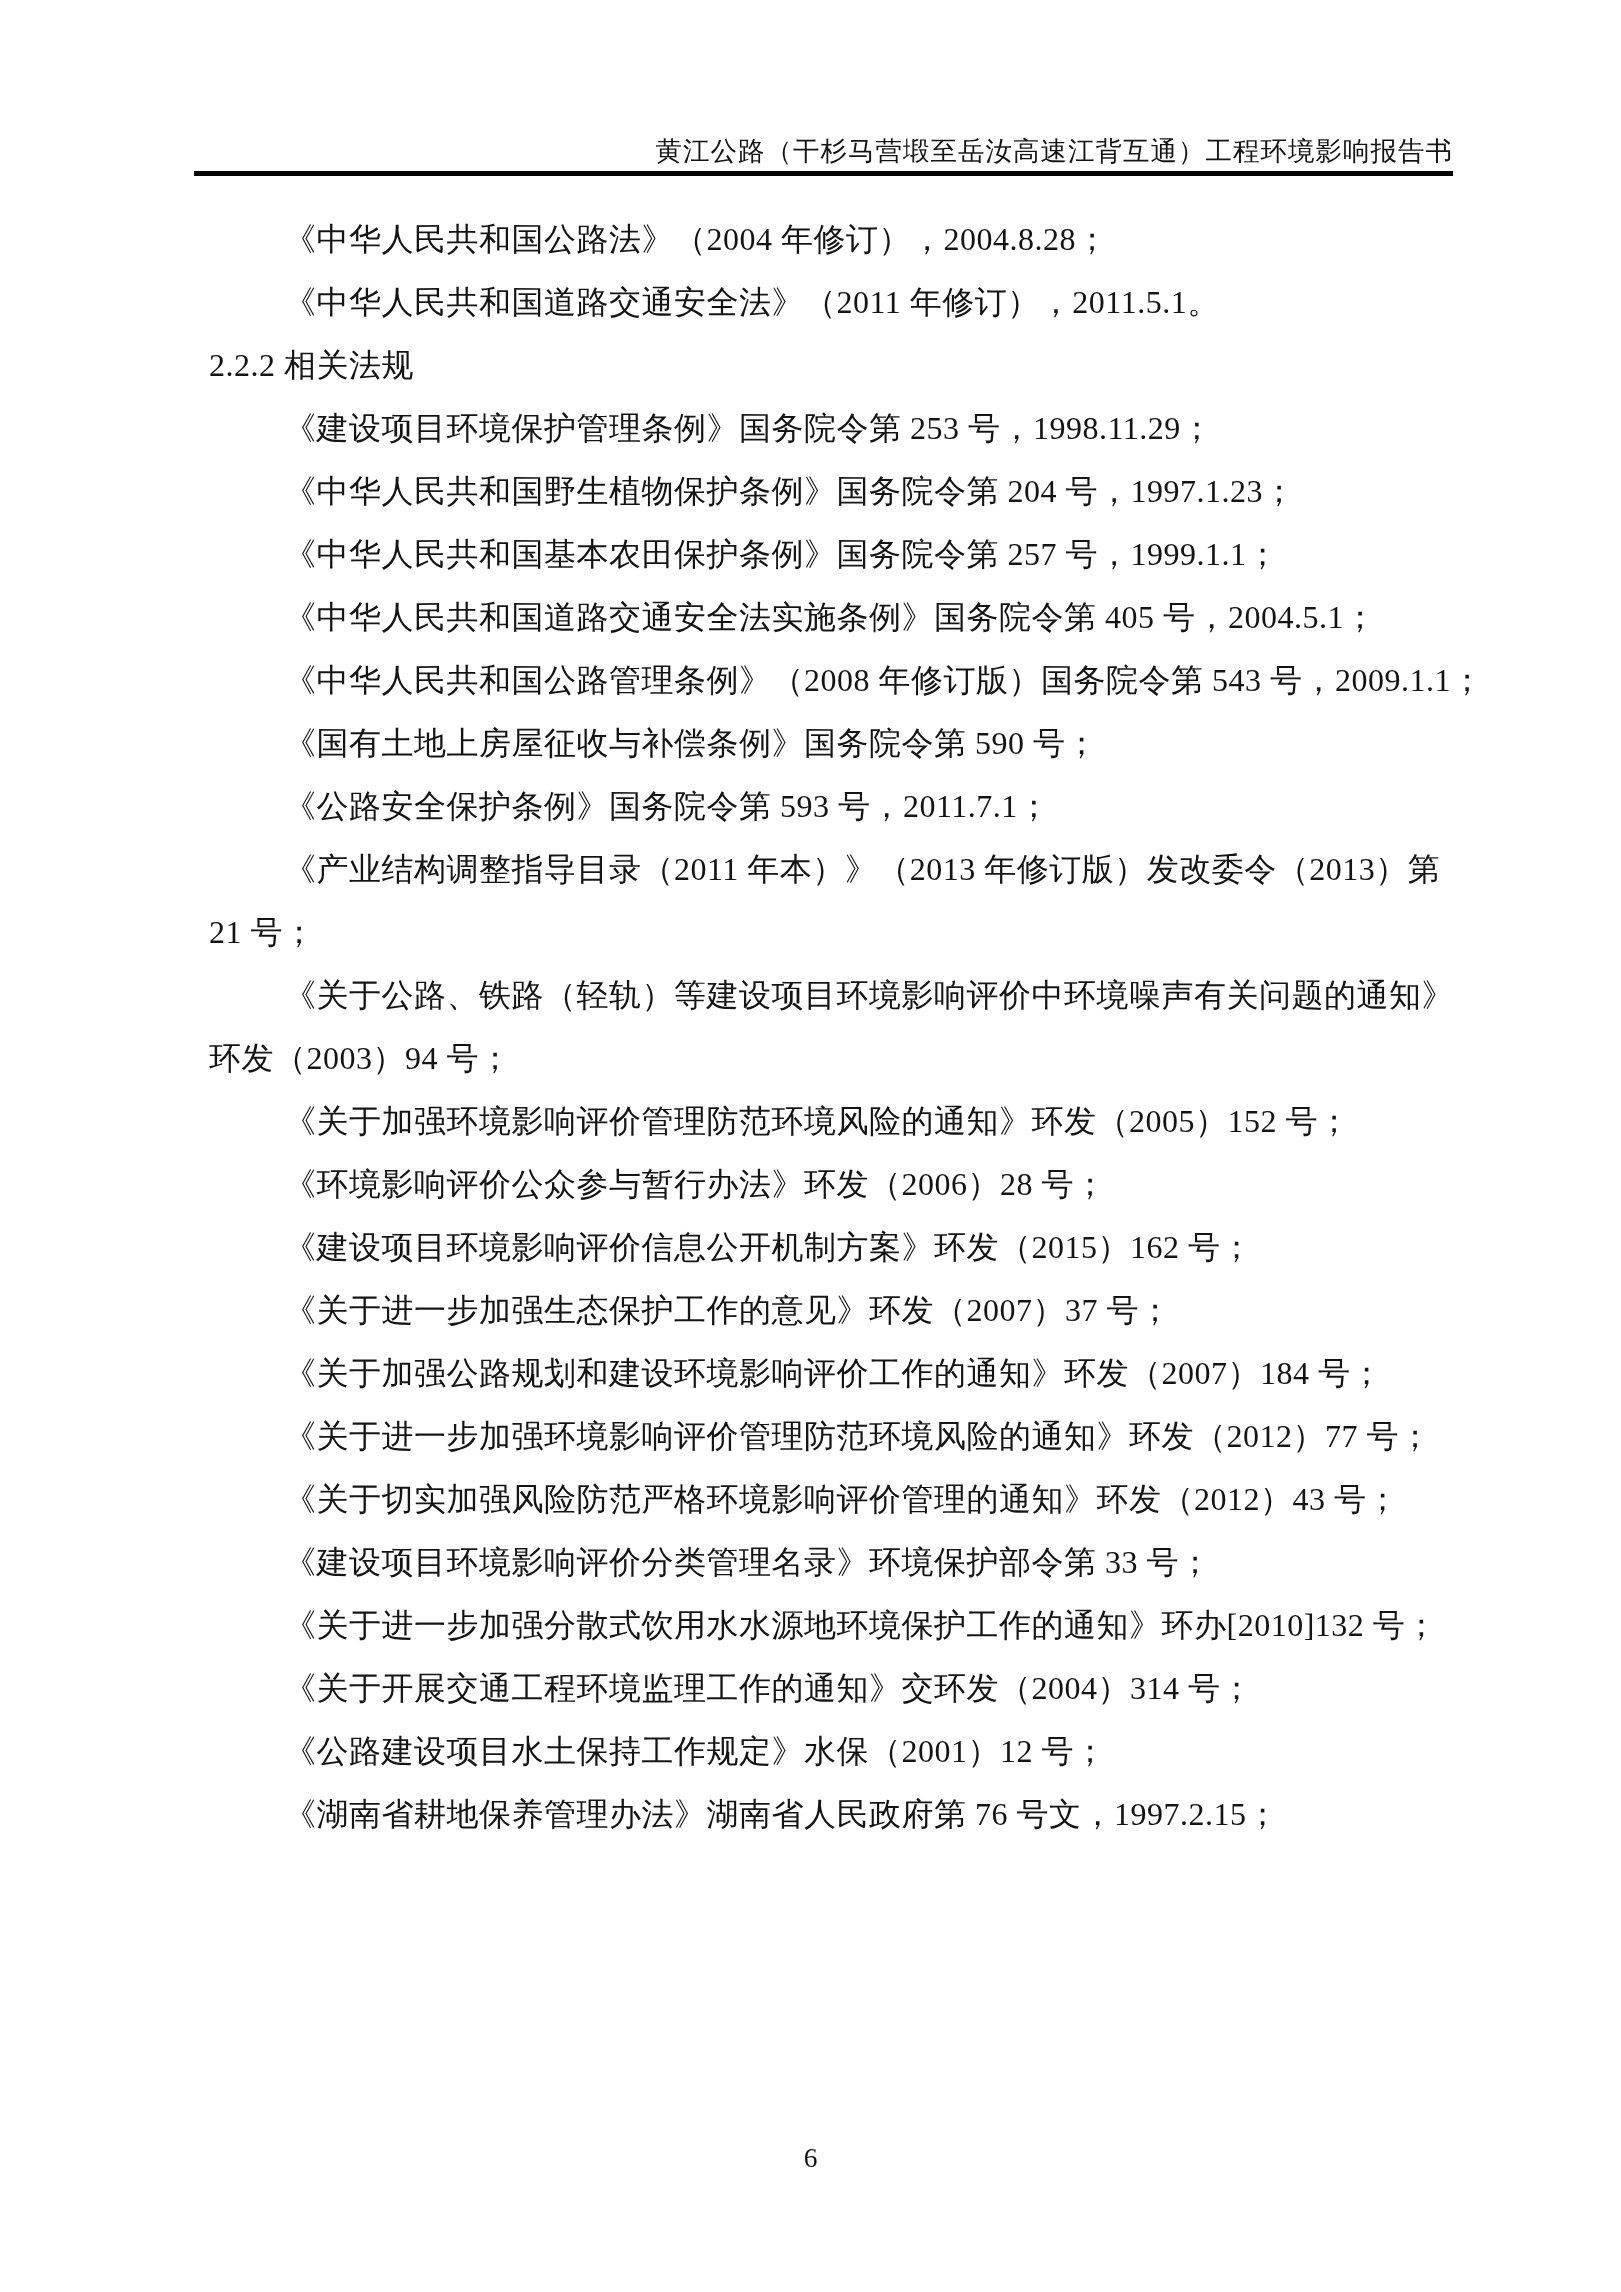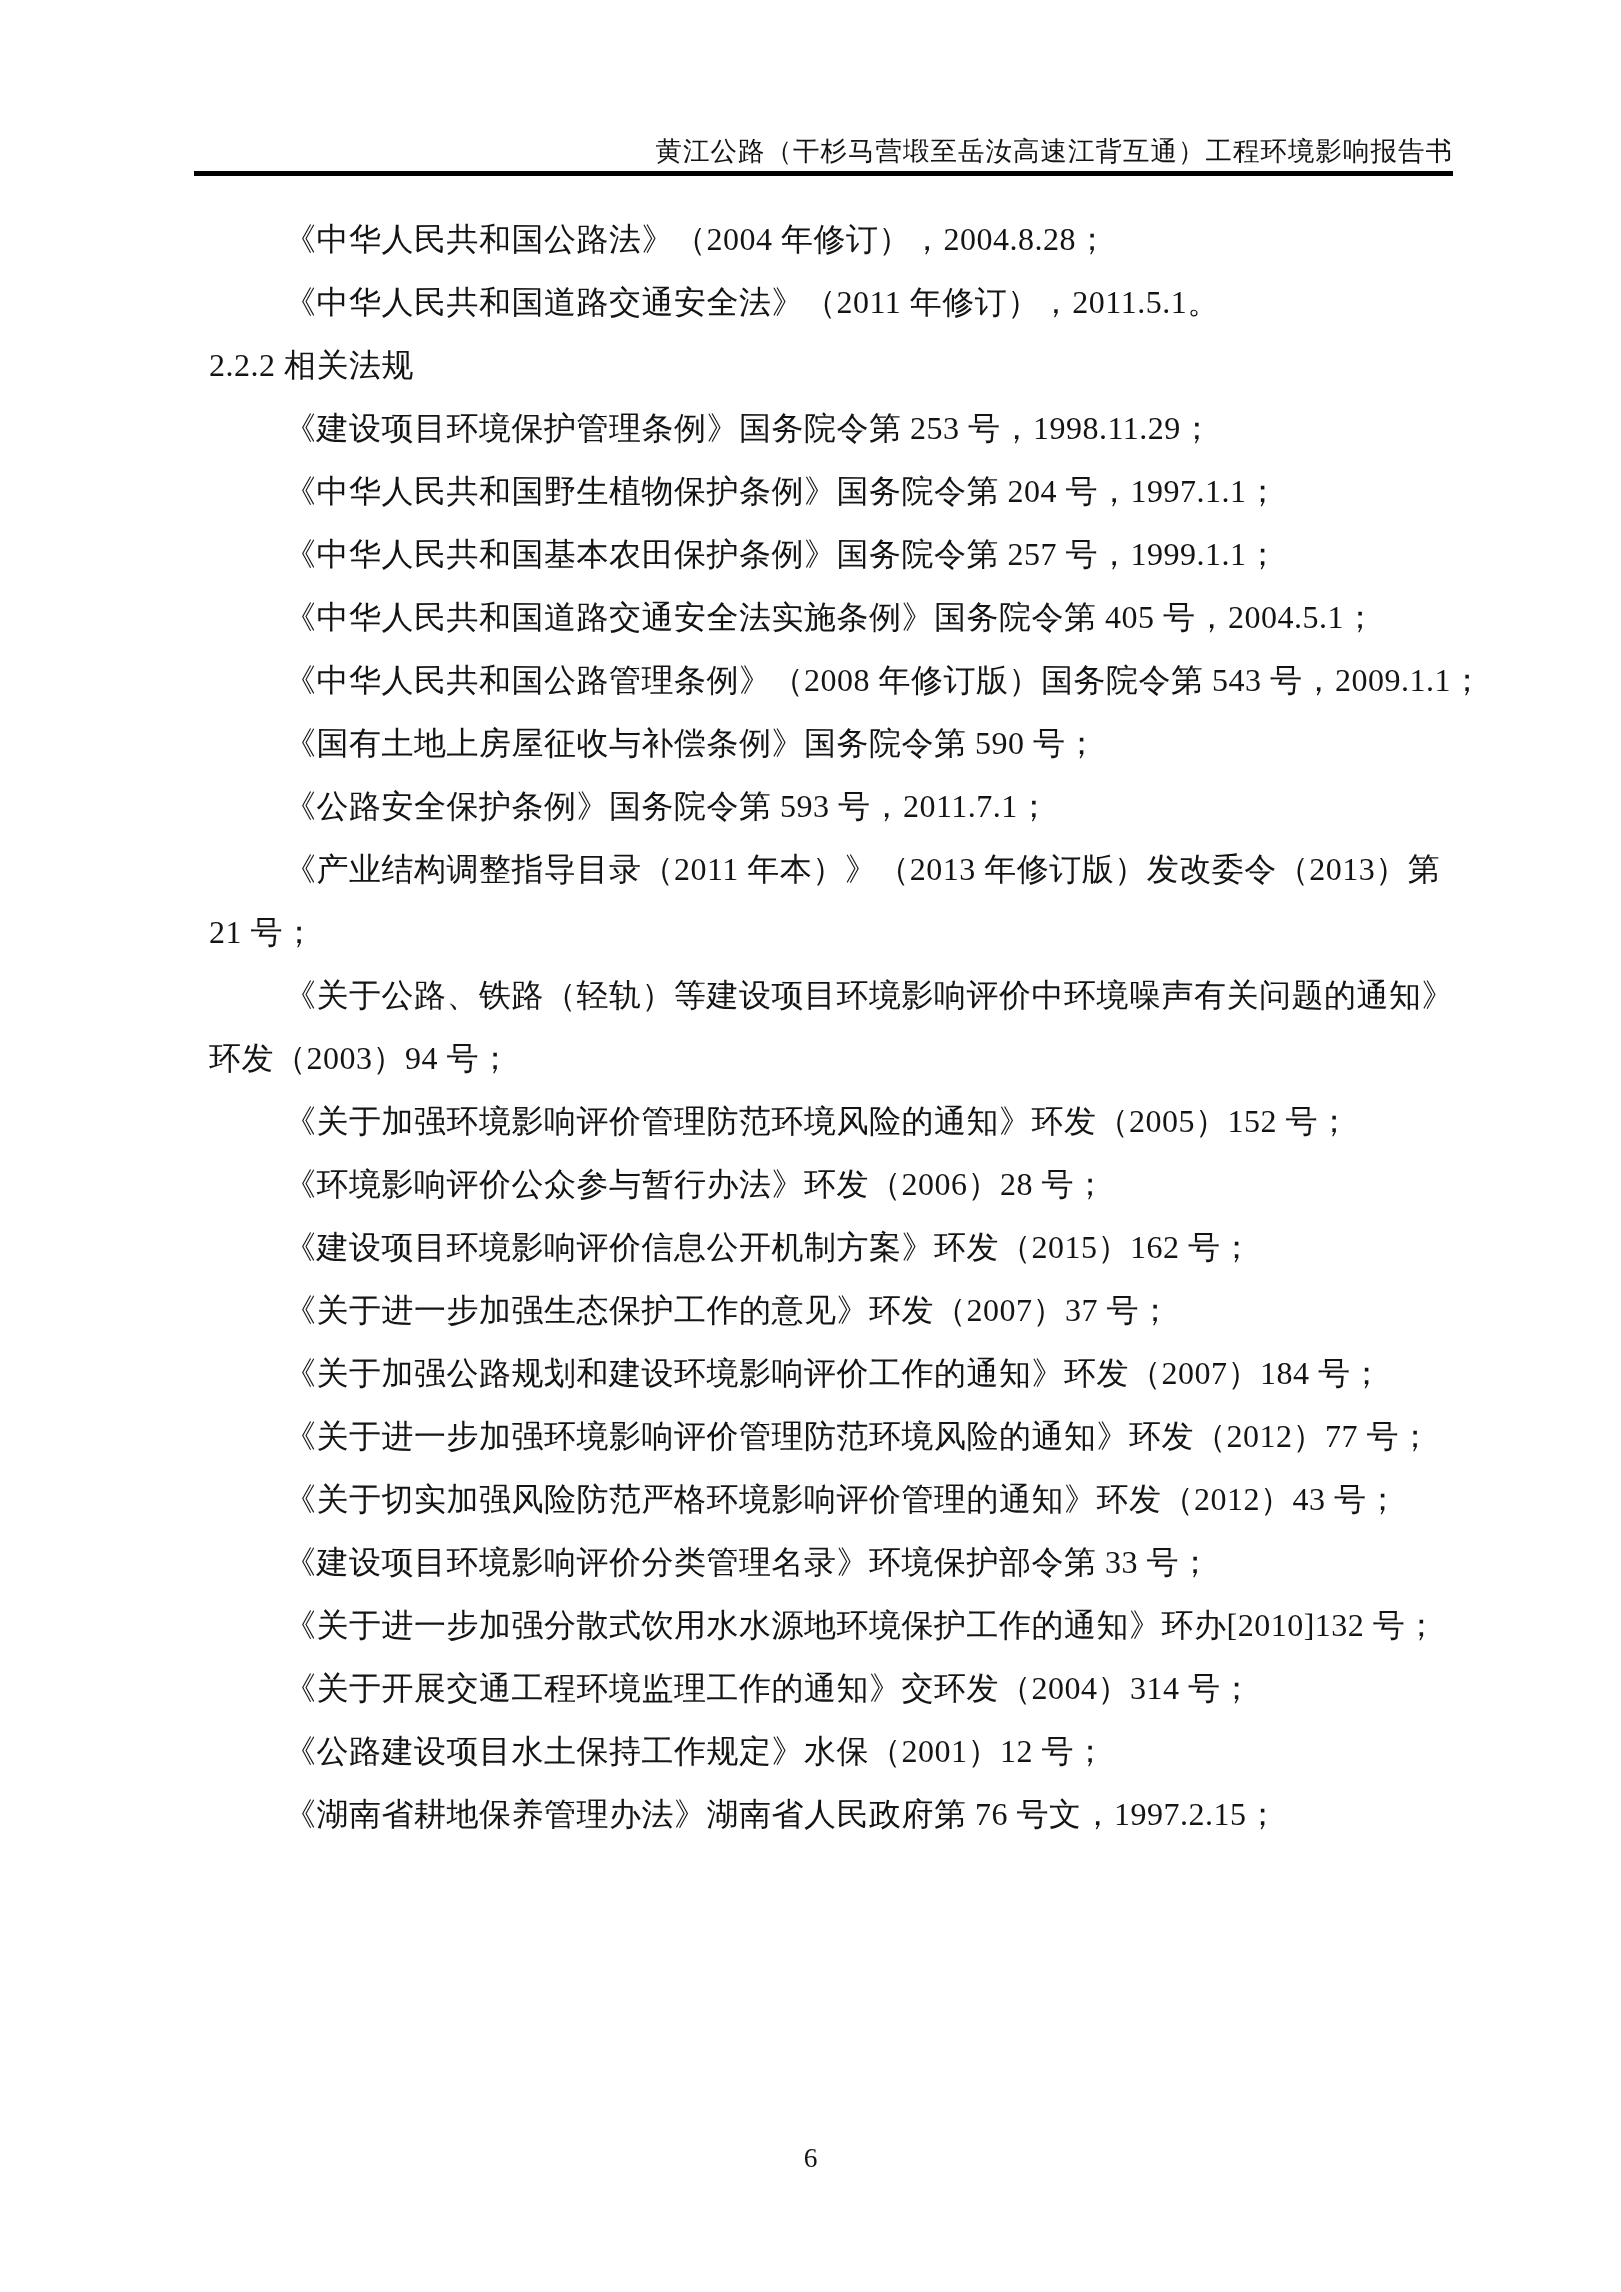--- a/index.html
+++ b/index.html
@@ -67,21 +67,21 @@
 
   <div class="header-title">黄江公路（干杉马营塅至岳汝高速江背互通）工程环境影响报告书</div>
 
   <div class="header-rule"></div>
 
   <div class="doc-body">
     <div class="line ind">《中华人民共和国公路法》（2004 年修订），2004.8.28；</div>
     <div class="line ind">《中华人民共和国道路交通安全法》（2011 年修订），2011.5.1。</div>
     <div class="line">2.2.2 相关法规</div>
     <div class="line ind">《建设项目环境保护管理条例》国务院令第 253 号，1998.11.29；</div>
-    <div class="line ind">《中华人民共和国野生植物保护条例》国务院令第 204 号，1997.1.1；</div>
+    <div class="line ind">《中华人民共和国野生植物保护条例》国务院令第 204 号，1997.1.23；</div>
     <div class="line ind">《中华人民共和国基本农田保护条例》国务院令第 257 号，1999.1.1；</div>
     <div class="line ind">《中华人民共和国道路交通安全法实施条例》国务院令第 405 号，2004.5.1；</div>
     <div class="line ind">《中华人民共和国公路管理条例》（2008 年修订版）国务院令第 543 号，2009.1.1；</div>
     <div class="line ind">《国有土地上房屋征收与补偿条例》国务院令第 590 号；</div>
     <div class="line ind">《公路安全保护条例》国务院令第 593 号，2011.7.1；</div>
     <div class="line ind">《产业结构调整指导目录（2011 年本）》（2013 年修订版）发改委令（2013）第</div>
     <div class="line">21 号；</div>
     <div class="line ind">《关于公路、铁路（轻轨）等建设项目环境影响评价中环境噪声有关问题的通知》</div>
     <div class="line">环发（2003）94 号；</div>
     <div class="line ind">《关于加强环境影响评价管理防范环境风险的通知》环发（2005）152 号；</div>

